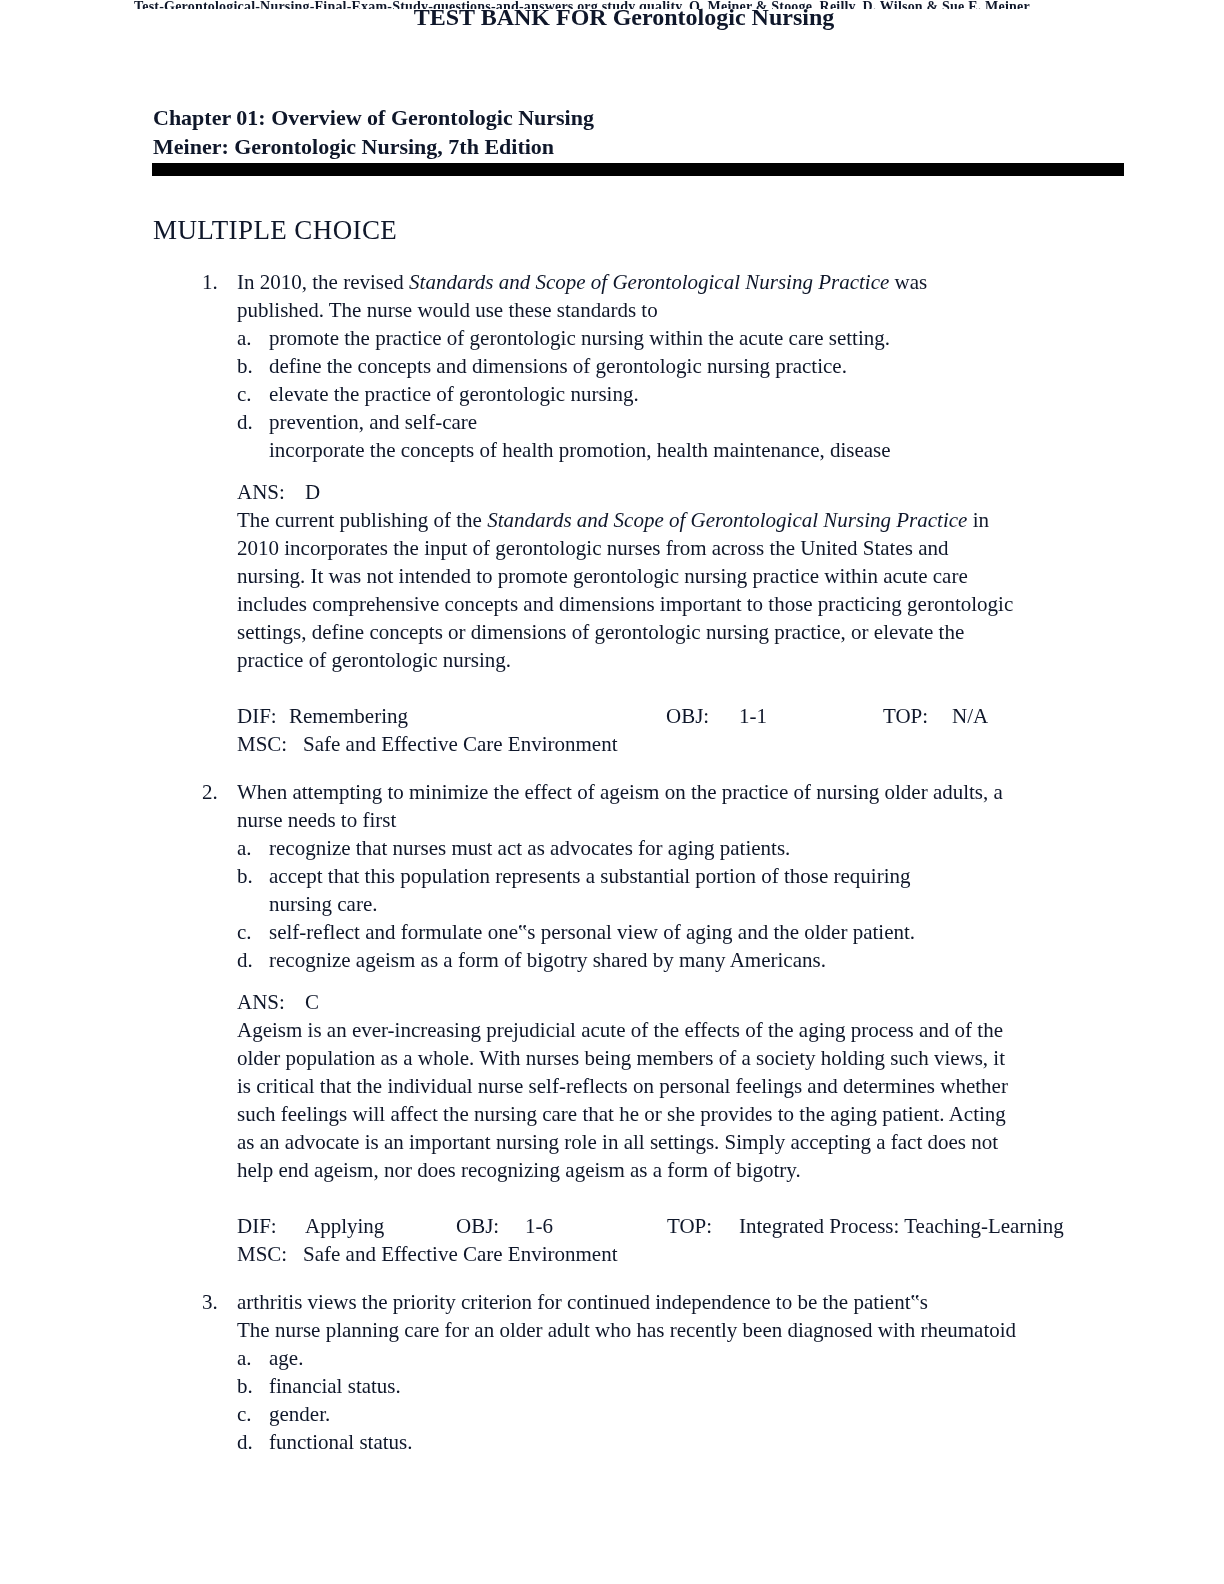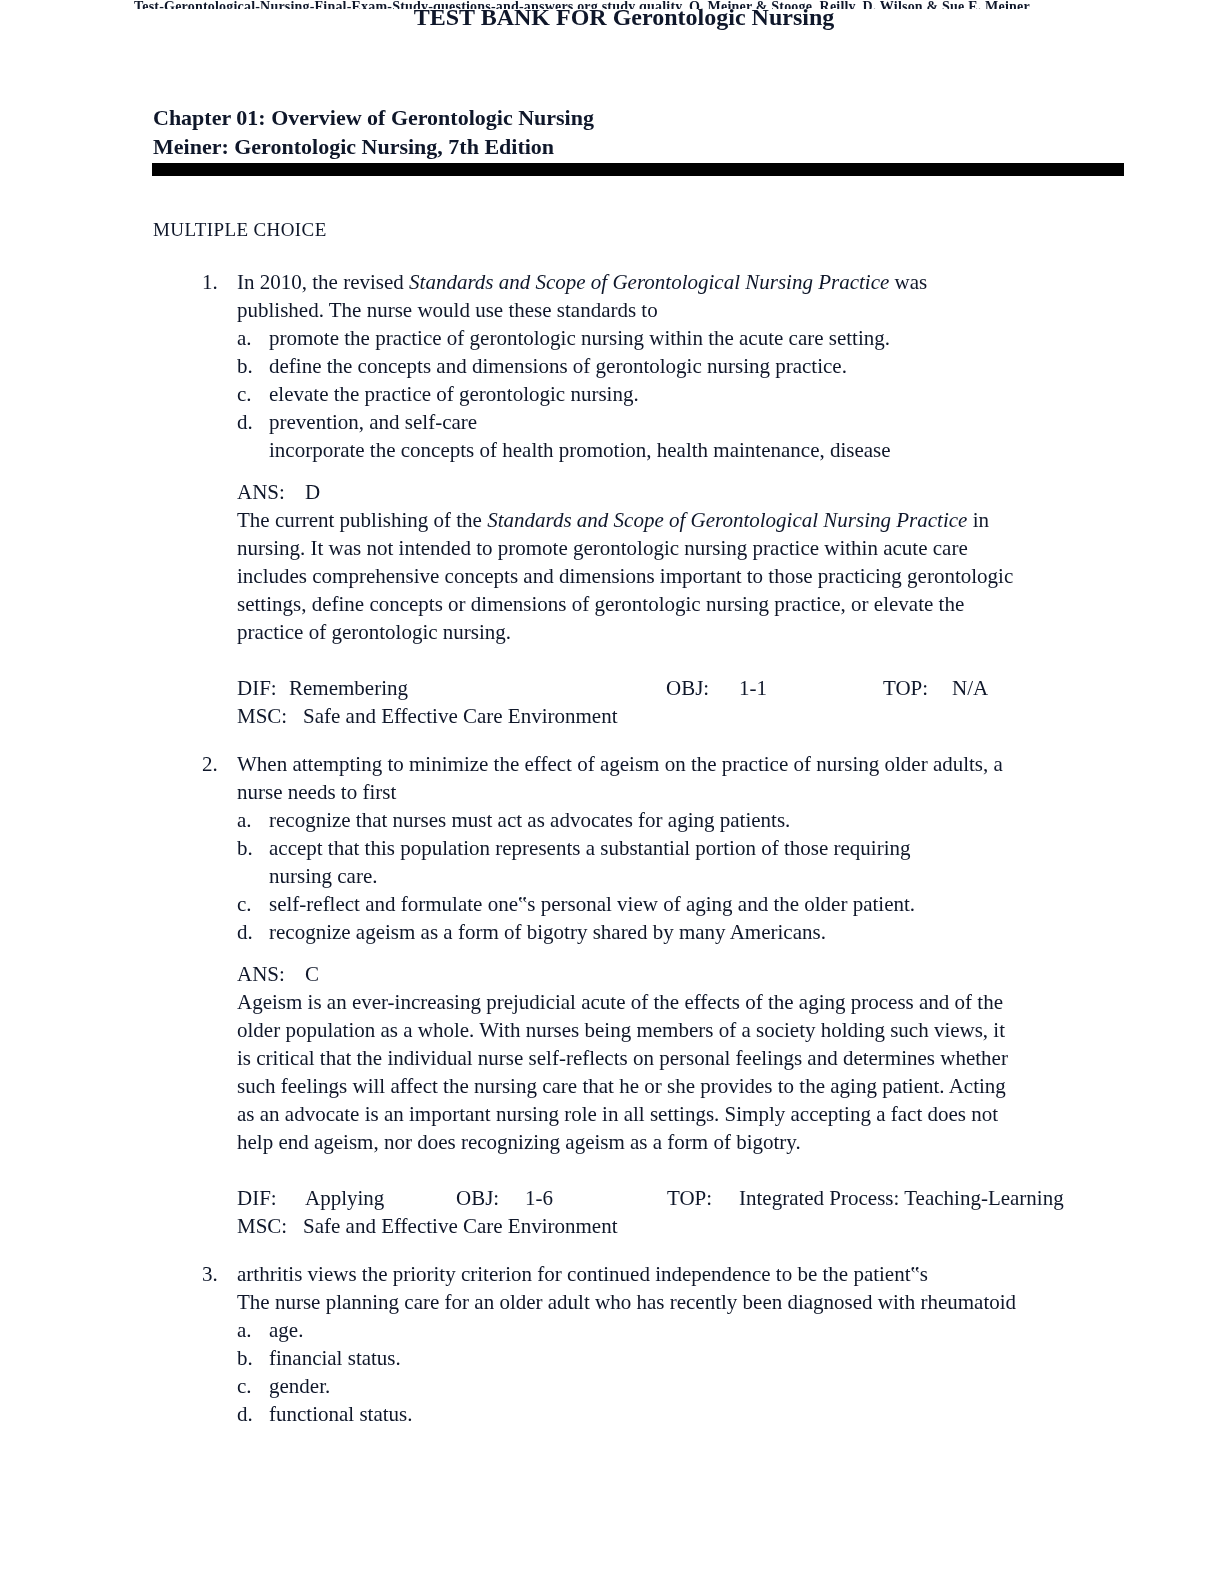--- a/index.html
+++ b/index.html
@@ -10,21 +10,21 @@
     font-size:21px; line-height:28px;margin-left:12px;
   }
   .top-strip { position:absolute; top:0; left:0; width:1224px; height:9px; overflow:hidden; }
   .clipped-line { position:absolute; top:-7px; left:122px; white-space:nowrap;
     font-size:14px; font-weight:bold; letter-spacing:0.2px; }
   .doc-title { position:absolute; top:2px; left:0; width:1224px; text-align:center;
     font-weight:bold; font-size:24px; line-height:30px; }
   .chapter { position:absolute; left:141px; top:104px; font-weight:bold;
     font-size:22px; line-height:28.5px; }
   .rule { position:absolute; left:140px; top:163px; width:972px; height:13px; background:#000; }
-  .section-heading { position:absolute; left:141px; top:216px; font-size:19px; letter-spacing:0.4px; }
+  .section-heading { position:absolute; left:141px; top:216px; font-size:27px; letter-spacing:0.4px; }
   .content { position:absolute; left:0; top:268px; width:1224px; }
   .question { display:flex; margin-bottom:20px; }
   .qnum { margin-left:190px; width:35px; flex:none; }
   .qbody { width:905px; flex:none; }
   .line { min-height:28px; white-space:nowrap; }
   .opt { display:flex; }
   .opt-letter { width:32px; flex:none; }
   .ans-row { margin-top:14px; position:relative; height:28px; }
   .ans-row .al { position:absolute; left:0; top:0; }
   .ans-row .av { position:absolute; left:68px; top:0; }
@@ -94,20 +94,21 @@
           </div>
         </div>
 
         <div class="ans-row">
           <span class="al">ANS:</span>
           <span class="av">D</span>
         </div>
 
         <div>
           <div class="line"><span>The current publishing of the </span><i>Standards and Scope of Gerontological Nursing Practice</i><span> in</span></div>
+          <div class="line">2010 incorporates the input of gerontologic nurses from across the United States and</div>
           <div class="line">nursing. It was not intended to promote gerontologic nursing practice within acute care</div>
           <div class="line">includes comprehensive concepts and dimensions important to those practicing gerontologic</div>
           <div class="line">settings, define concepts or dimensions of gerontologic nursing practice, or elevate the</div>
           <div class="line">practice of gerontologic nursing.</div>
         </div>
 
         <div class="meta-row q1meta">
           <span class="dif-l">DIF:</span>
           <span class="dif-v">Remembering</span>
           <span class="obj-l">OBJ:</span>

